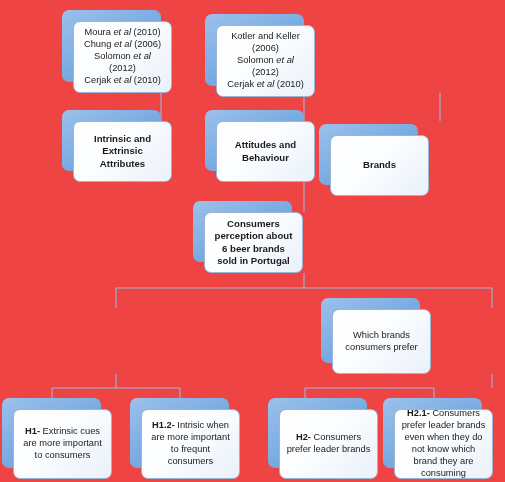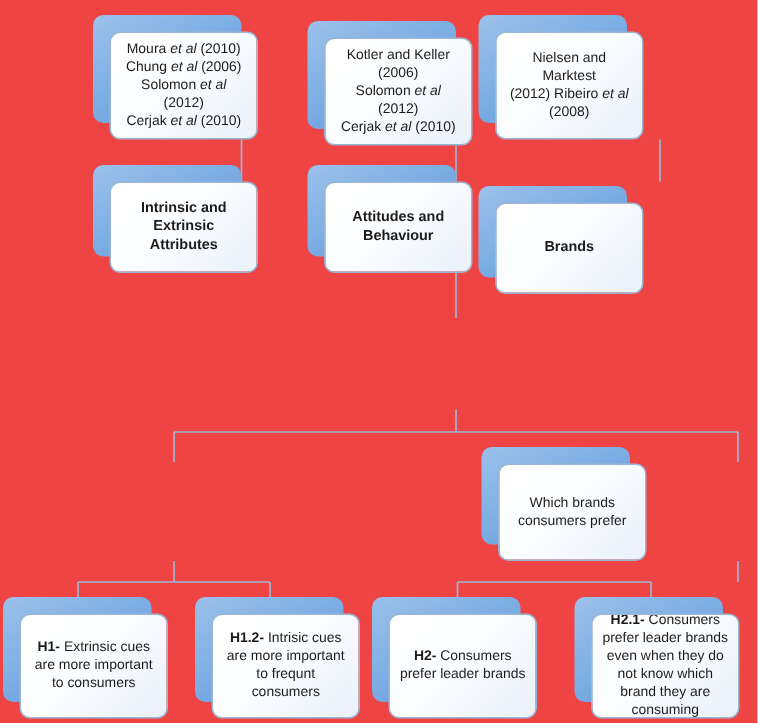--- a/index.html
+++ b/index.html
@@ -119,28 +119,20 @@
 
   <div class="node" style="left:205px; top:14px; width:99px; height:72px;text-decoration:underline;">
     <div class="plate"></div>
     <div class="card">
       <span class="label">
         Kotler and Keller (2006)<br>Solomon <em>et al</em> (2012)<br>Cerjak <em>et al</em> (2010)
       </span>
     </div>
   </div>
 
-  <div class="node" style="left:319px; top:10px; width:99px; height:72px;">
-    <div class="plate"></div>
-    <div class="card">
-      <span class="label">
-        Nielsen and Marktest<br>(2012) Ribeiro <em>et al</em><br>(2008)
-      </span>
-    </div>
-  </div>
 
   <div class="node bold" style="left:205px; top:110px; width:99px; height:61px;">
     <div class="plate"></div>
     <div class="card">
       <span class="label">Attitudes and Behaviour</span>
     </div>
   </div>
 
   <div class="node bold" style="left:62px; top:110px; width:99px; height:61px;">
     <div class="plate"></div>
@@ -149,20 +141,26 @@
     </div>
   </div>
 
   <div class="node bold" style="left:319px; top:124px; width:99px; height:61px;">
     <div class="plate"></div>
     <div class="card">
       <span class="label">Brands</span>
     </div>
   </div>
 
+  <div class="node bold" style="left:193px; top:201px; width:99px; height:61px;">
+    <div class="plate"></div>
+    <div class="card">
+      <span class="label">Consumers perception about 6 beer brands sold in Portugal</span>
+    </div>
+  </div>
 
 
   <div class="node" style="left:321px; top:298px; width:99px; height:65px;padding-left:45px;">
     <div class="plate"></div>
     <div class="card">
       <span class="label">Which brands consumers prefer</span>
     </div>
   </div>
 
   <div class="node" style="left:2px; top:398px; width:99px; height:70px;">
@@ -173,26 +171,26 @@
         <span>Extrinsic cues are more important to consumers</span>
       </span>
     </div>
   </div>
 
   <div class="node" style="left:130px; top:398px; width:99px; height:70px;">
     <div class="plate"></div>
     <div class="card">
       <span class="label">
         <b>H1.2-</b>
-        <span>Intrisic cues are more important to frequnt consumers</span>
-      </span>
-    </div>
-  </div>
-
-  <div class="node" style="left:248px; top:398px; width:99px; height:70px;padding-left:12px;">
+        <span>Intrisic when are more important to frequnt consumers</span>
+      </span>
+    </div>
+  </div>
+
+  <div class="node" style="left:268px; top:398px; width:99px; height:70px;padding-left:12px;">
     <div class="plate"></div>
     <div class="card">
       <span class="label">
         <b>H2-</b>
         <span>Consumers prefer leader brands</span>
       </span>
     </div>
   </div>
 
   <div class="node" style="left:383px; top:398px; width:99px; height:70px;">

